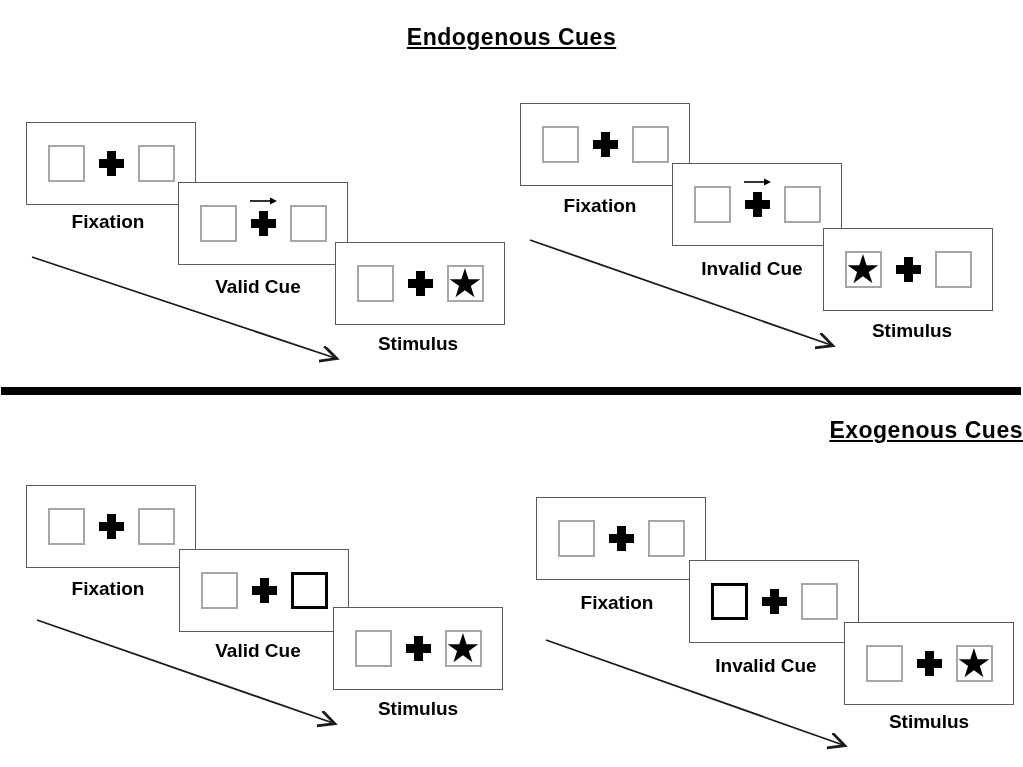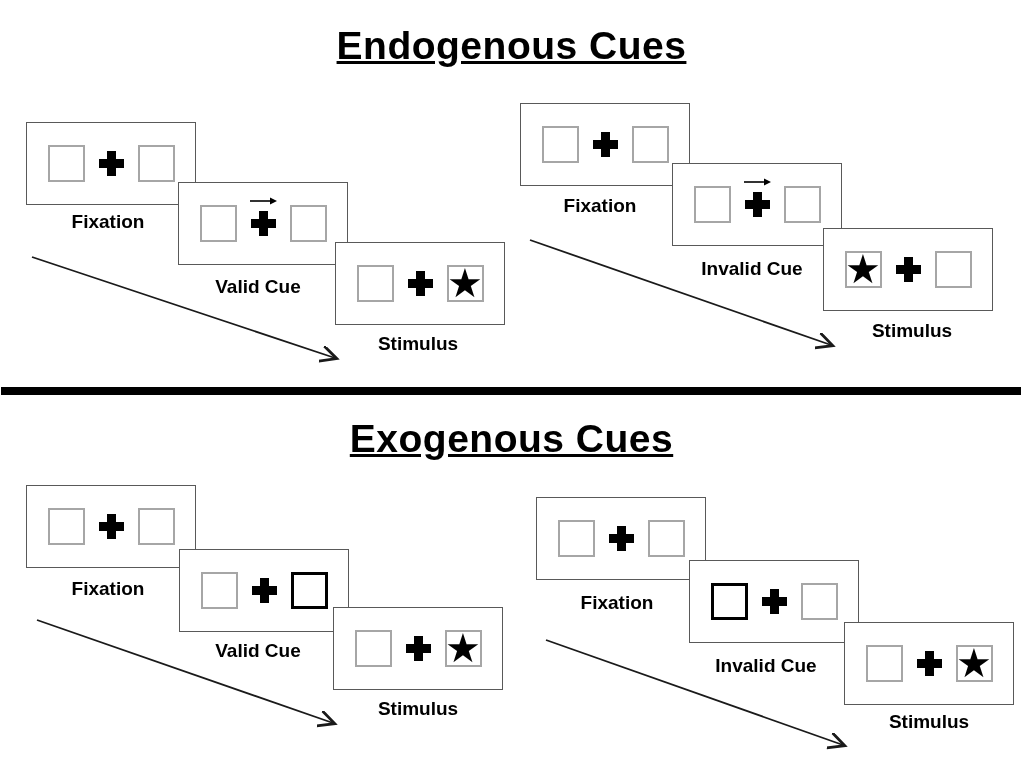--- a/index.html
+++ b/index.html
@@ -2,21 +2,21 @@
 <html><head>
 <meta charset="utf-8">
 <style>
   html,body{margin:0;padding:0;background:#fff;}
   #canvas{
     position:relative;width:1023px;height:767px;background:#fff;overflow:hidden;
     font-family:"Liberation Sans",sans-serif;color:#000;
   }
   .title{
     position:absolute;left:0;width:100%;text-align:center;
-    font-size:39px;font-weight:bold;text-decoration:underline;
+    font-size:23px;font-weight:bold;text-decoration:underline;
     letter-spacing:0.5px;
   }
   .divider{position:absolute;left:1px;top:387px;width:1020px;height:8px;background:#000;}
   .panel{
     position:absolute;width:170px;height:83px;background:#fff;
     border:1px solid #595959;box-sizing:border-box;
     display:flex;align-items:center;justify-content:center;gap:14px;
   }
   .box{
     width:37px;height:37px;box-sizing:border-box;background:#fff;
@@ -47,21 +47,21 @@
   <svg width="0" height="0" style="position:absolute">
     <defs>
       <marker id="ah" markerWidth="12" markerHeight="12" refX="8" refY="4.5" orient="auto">
         <path d="M0,0 L9,4.5 L0,9" fill="none" stroke="#1a1a1a" stroke-width="1.6"></path>
       </marker>
     </defs>
   </svg>
 
   <div class="title" style="top:24px;">Endogenous Cues</div>
   <div class="divider"></div>
-  <div class="title" style="top:417px;">Exogenous Cues</div>
+  <div class="title" style="top:417px;text-align:right;">Exogenous Cues</div>
 
   <svg class="seq" style="left:25px;top:250px;" width="320" height="116">
     <line x1="7" y1="7" x2="310" y2="108" stroke="#1a1a1a" stroke-width="1.8" marker-end="url(#ah)"></line>
   </svg>
   <div class="panel" style="left:26px;top:122px;">
     <div class="box"></div>
     <div class="cross-wrap">
         <div class="plus"></div>
       </div>
     <div class="box"></div>

